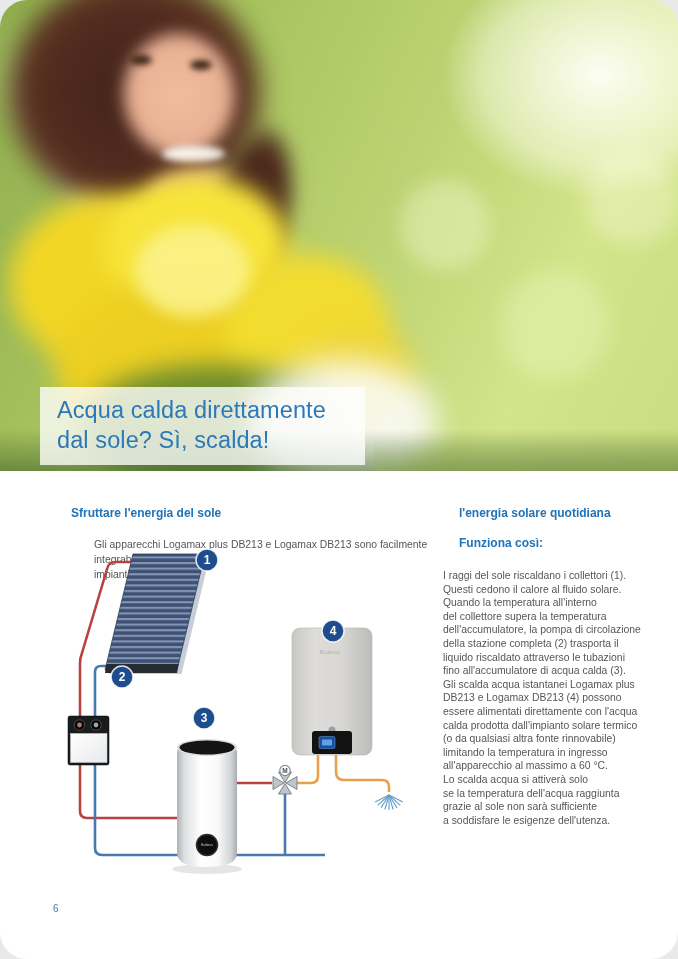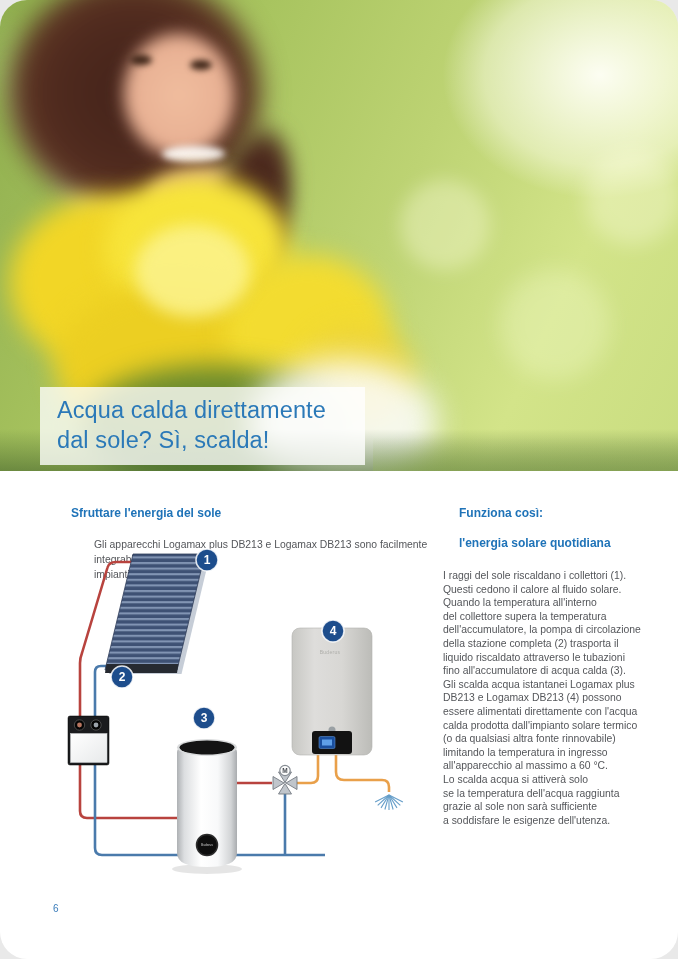--- a/index.html
+++ b/index.html
@@ -98,22 +98,22 @@
     </div>
   </div>
 
   <div class="col-left">
     <p class="col-heading">Sfruttare l'energia del sole</p>
     <p class="body-text">Gli apparecchi Logamax plus DB213 e Logamax DB213 sono facilmente integrabili con
 impianti solari termici.</p>
   </div>
 
   <div class="col-right">
+    <p class="col-heading">l'energia solare quotidiana</p>
     <p class="col-heading">Funziona così:</p>
-    <p class="col-heading">l'energia solare quotidiana</p>
     <p class="body-text">I raggi del sole riscaldano i collettori (1).
 Questi cedono il calore al fluido solare.
 Quando la temperatura all'interno
 del collettore supera la temperatura
 dell'accumulatore, la pompa di circolazione
 della stazione completa (2) trasporta il
 liquido riscaldato attraverso le tubazioni
 fino all'accumulatore di acqua calda (3).
 Gli scalda acqua istantanei Logamax plus
 DB213 e Logamax DB213 (4) possono

